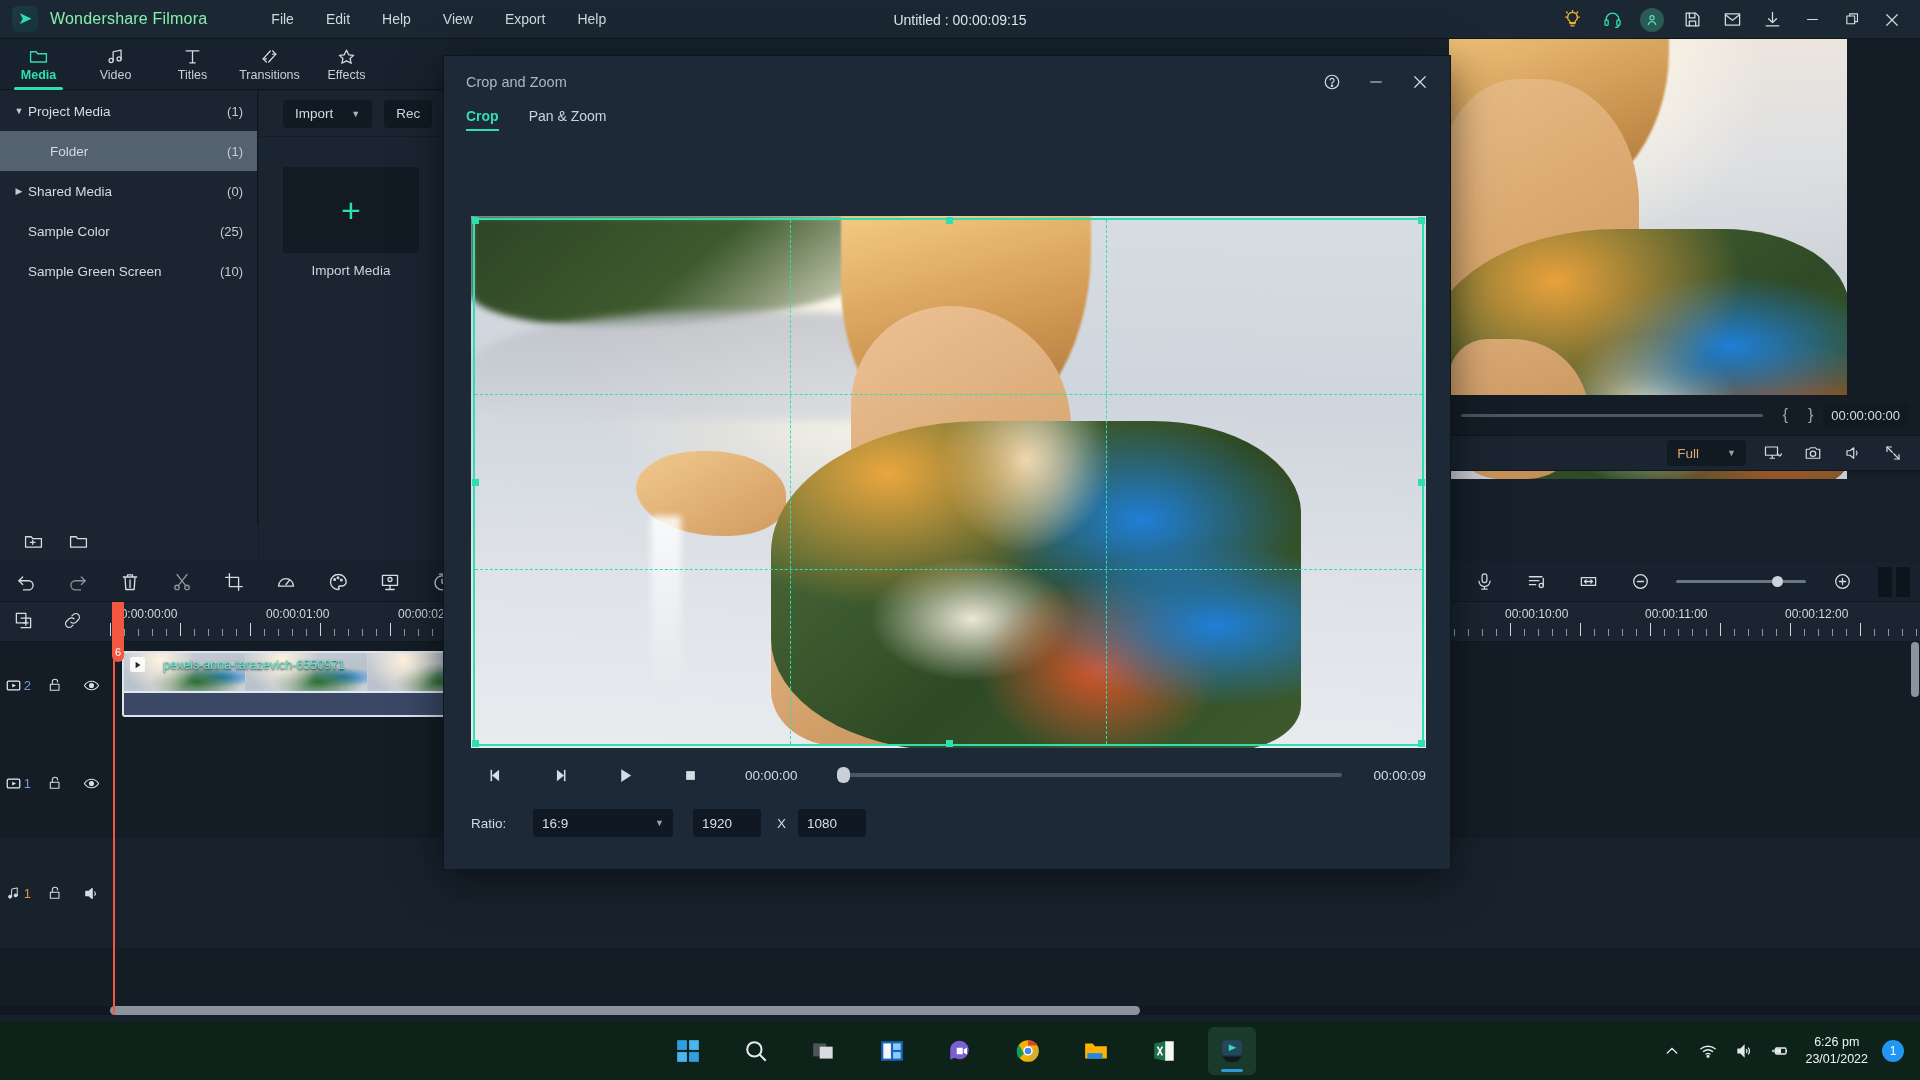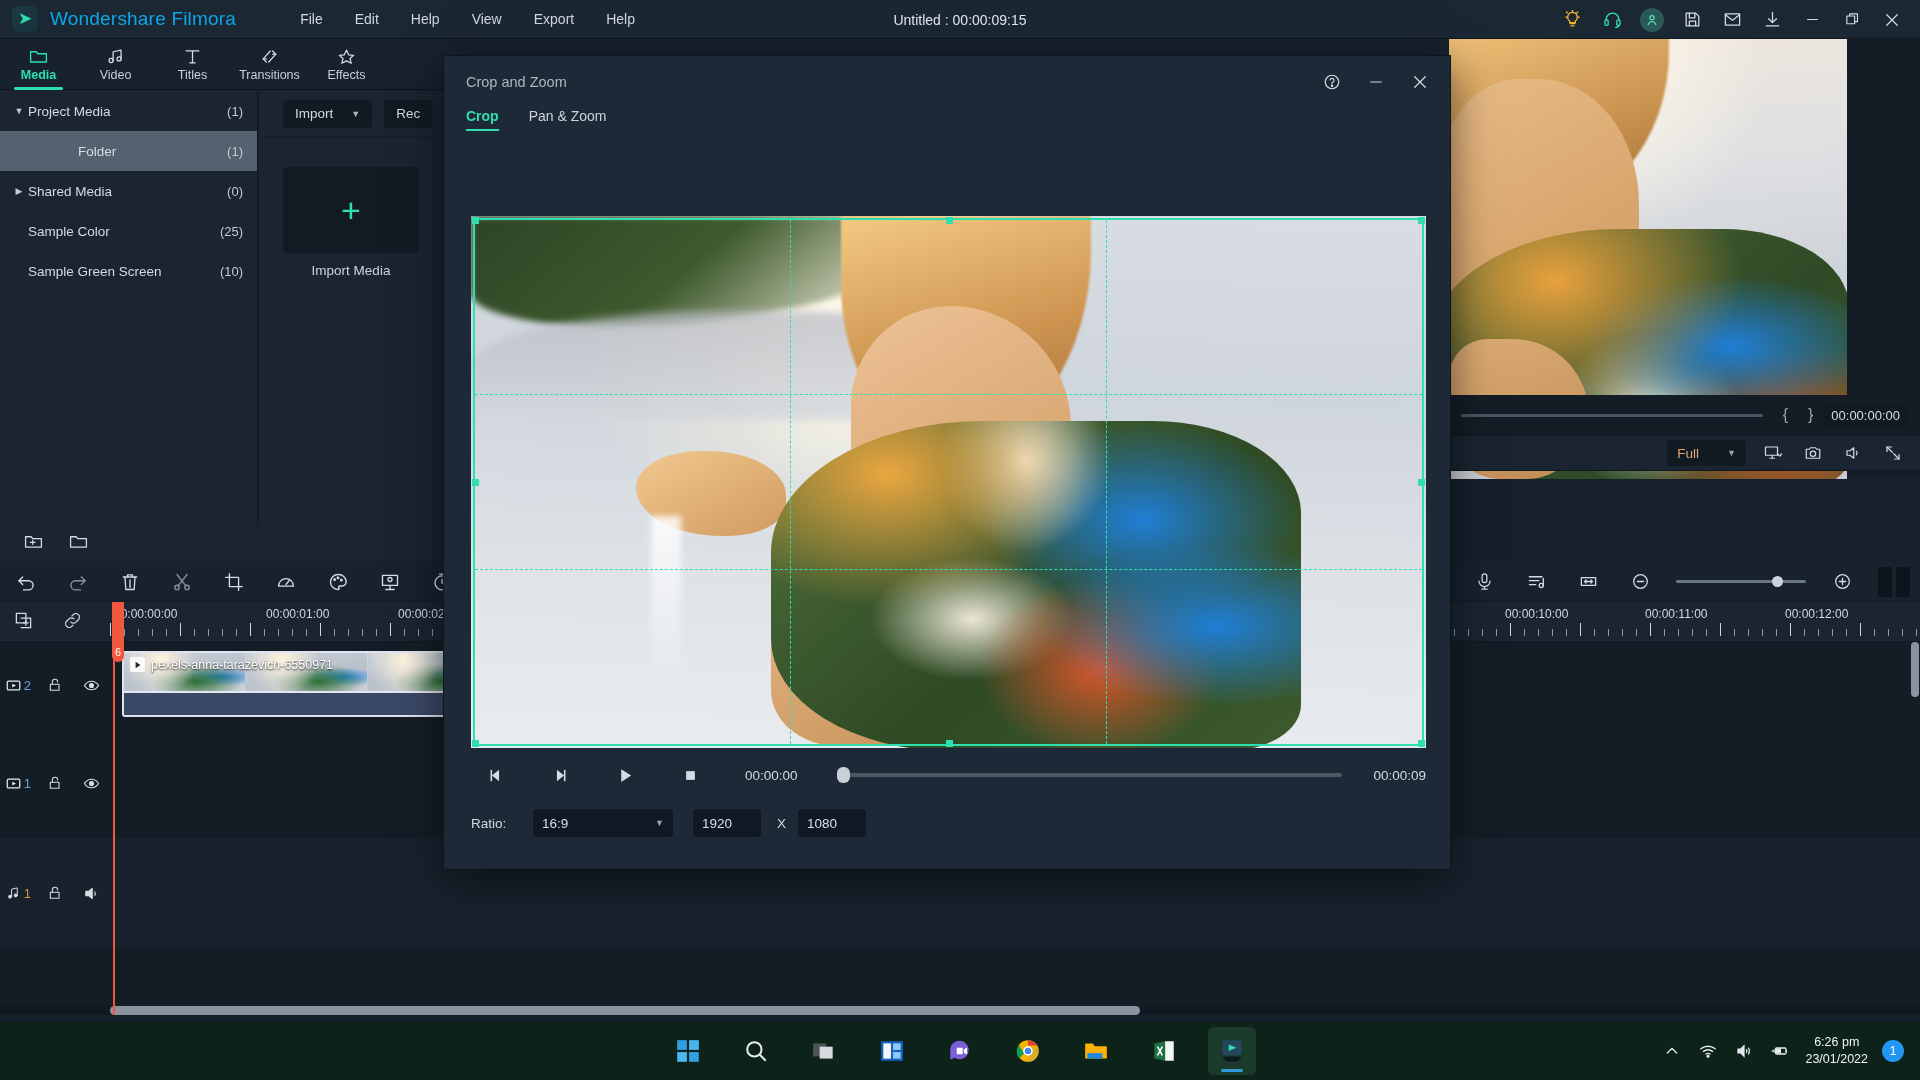--- a/index.html
+++ b/index.html
@@ -18,21 +18,21 @@
     background:#1b2733;
     display:flex; align-items:center;
     border-bottom:1px solid #0e161e;
   }
   .logo-box{
     width:26px;height:26px;border-radius:6px;margin-left:12px;
     background:linear-gradient(135deg,#1d3a45,#16323c);
     display:flex;align-items:center;justify-content:center;
   }
   .logo-glyph{ color:#2ee0b0; font-size:17px; line-height:1; transform:translateY(-1px); }
-  .app-name{ margin-left:12px; font-size:19px; color:#0ea5e9; letter-spacing:.2px;}
+  .app-name{ margin-left:12px; font-size:16px; color:#86efac; letter-spacing:.2px;}
   #menubar{ display:flex; margin-left:48px; gap:0px; }
   #menubar .menu-item{
     padding:6px 16px; font-size:14px; color:#cfd7df; cursor:default;
   }
   .title-center{
     position:absolute; left:0; right:0; top:0; height:39px;
     display:flex; align-items:center; justify-content:center;
     font-size:14px; color:#dfe6ec; pointer-events:none;
   }
   .title-right{
@@ -71,21 +71,21 @@
 
   
   #mediatree{
     position:absolute; left:0; top:91px; width:258px; height:470px;
     background:#1a2531; border-right:1px solid #0e161e;
   }
   .tree-row{
     height:40px; display:flex; align-items:center; padding:0 14px 0 10px;
     font-size:13.5px; color:#d4dbe2; cursor:default;
   }
-  .tree-row.sel{ background:#54626f;gap:28px; }
+  .tree-row.sel{ background:#54626f; }
   .tree-row .tw{ width:18px; display:flex;align-items:center;justify-content:center;
     font-size:9px; color:#c5ccd4; }
   .tree-row .tl{ flex:1; }
   .tree-row .tc{ color:#c3cad2; font-size:13px; }
   .tree-row.indent .tl{ padding-left:22px; }
 
   #treefoot{
     position:absolute; left:0; top:525px; width:258px; height:36px;
     display:flex;align-items:center; gap:26px; padding-left:24px;
     background:#1a2531;
@@ -244,22 +244,22 @@
   .film-cell{
     flex:1 0 33.33%; height:40px;
     background:
       radial-gradient(circle at 30% 18%, #fff3dd 0%, rgba(255,243,221,0) 40%),
       radial-gradient(ellipse at 60% 72%, #2f6f34 0%, rgba(47,111,52,0) 45%),
       radial-gradient(ellipse at 80% 60%, #1f7fd6 0%, rgba(31,127,214,0) 28%),
       linear-gradient(170deg,#c9cfd8 0%,#b9c1cb 55%,#cdd3da 100%);
     border-right:1px solid rgba(255,255,255,.12);
   }
   .clip-label{
-    position:absolute;left:6px;top:4px; display:flex; align-items:center; gap:6px;
-    font-size:12.5px; color:#ffffff; text-shadow:0 1px 2px rgba(0,0,0,.85); z-index:3;
+    position:absolute;left:6px;top:4px; display:flex; align-items:center; gap:18px;
+    font-size:12.5px; color:#5eead4; text-shadow:0 1px 2px rgba(0,0,0,.85); z-index:3;
   }
   .clip-play{
     width:15px;height:15px;background:rgba(255,255,255,.85);border-radius:2px;
     display:flex;align-items:center;justify-content:center;
   }
   .clip-wave{
     position:absolute; left:0; right:0; bottom:0; height:24px;
     background:#3a4866; border-top:2px solid #e3e7f1;
   }
 

